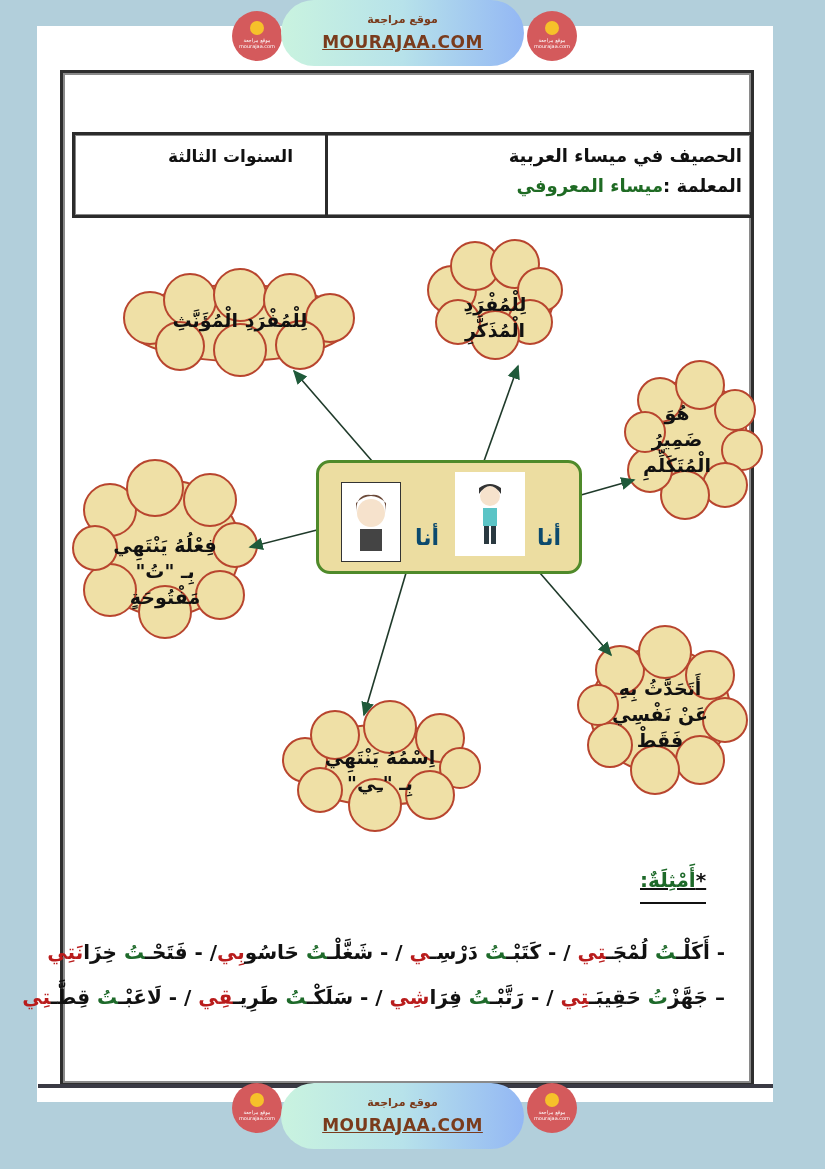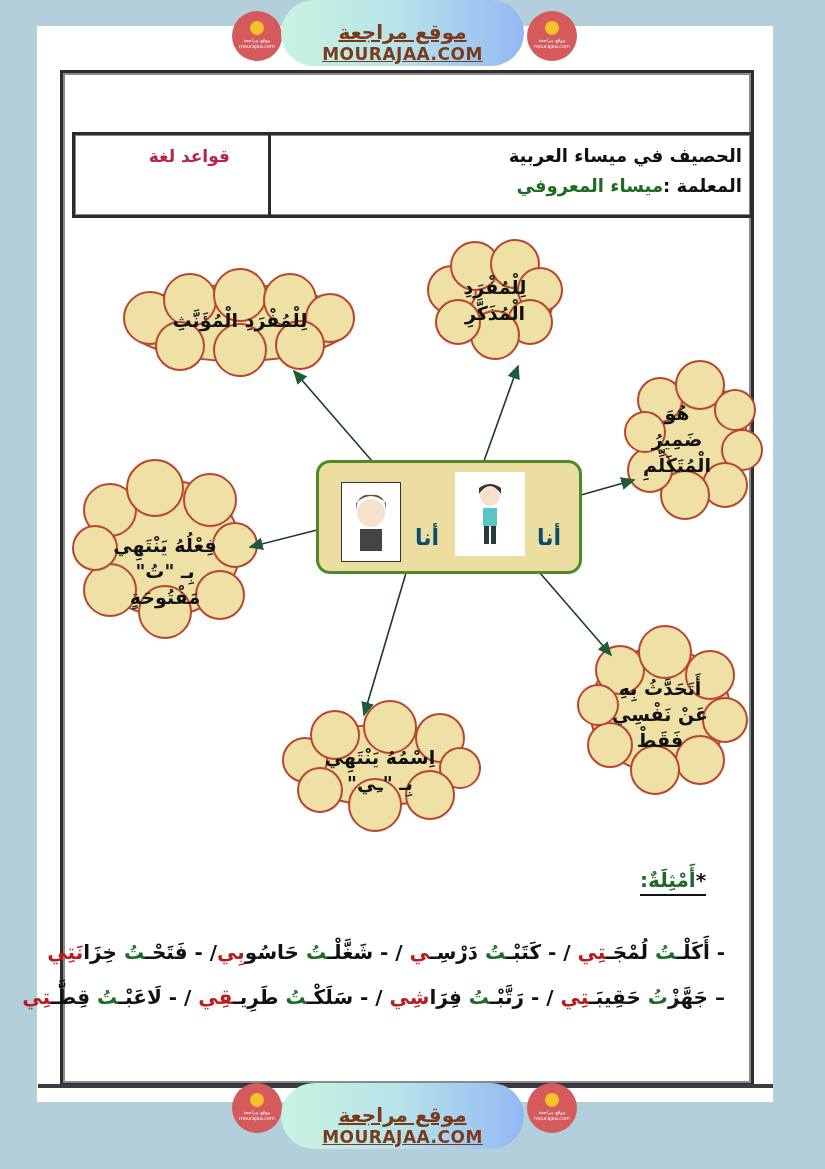--- a/index.html
+++ b/index.html
@@ -36,21 +36,21 @@
   .t-teacher .name { color:#1f6b24; }
   .t-subject { font-size:17px; font-weight:bold; color:#b8234a; line-height:30px; padding-right:30px; text-align:right;}
   .t-level { font-size:17px; font-weight:bold; color:#111; line-height:30px; padding-right:24px;}
 
   
   .banner {
     position:absolute; left:281px; width:243px; height:66px; border-radius:33px;
     background:linear-gradient(90deg,#c9f3df 0%, #b7e2ea 50%, #93b7f4 100%);
     text-align:center; color:#7a3b1c; font-weight:bold;
   }
-  .banner .ar { font-size:20px; text-decoration:underline; line-height:20px; padding-top:22px; }
+  .banner .ar { font-size:11px; line-height:20px; padding-top:10px; }
   .banner .en { font-size:17px; text-decoration:underline; line-height:24px; letter-spacing:0.5px; }
   .logo {
     position:absolute; width:50px; height:50px; border-radius:50%;
     background:#d45a5c; text-align:center;
   }
   .logo .dot { width:14px; height:14px; border-radius:50%; background:#f6c12a; margin:10px auto 2px; }
   .logo .small { font-size:5px; color:#fff; line-height:6px; }
 
   
   svg.diagram { position:absolute; left:0; top:0; }
@@ -60,21 +60,21 @@
   }
   .center-box {
     position:absolute; left:316px; top:460px; width:266px; height:114px;
     background:#ecdda1; border:3px solid #4f8a2a; border-radius:14px; box-sizing:border-box;
   }
   .pic { position:absolute; background:#fff; }
   .ana { position:absolute; font-size:22px; font-weight:bold; color:#0c4a6e; }
 
   .examples-title {
     position:absolute; left:640px; top:868px; font-size:20px; font-weight:bold; color:#111;
-    direction:rtl; border-bottom:2px solid #111; padding-bottom:2px;
+    direction:rtl; border-bottom:2px solid #111; padding-bottom:10px;text-decoration:underline;
   }
   .examples-title .g { color:#1e6a2a; }
   .ex-line {
     position:absolute; left:100px; width:625px; text-align:right; direction:rtl;
     font-size:20px; font-weight:bold; color:#111; white-space:nowrap;
   }
   .ex-line .g { color:#1e6a2a; }
   .ex-line .r { color:#b91c1c; }
 </style>
 </head>
@@ -97,22 +97,22 @@
   <div class="small">موقع مراجعة mourajaa.com</div>
 </div>
 
 <div class="hdr">
   <div class="cell c3">
     <div class="t-title">الحصيف في ميساء العربية</div>
     <div class="t-teacher">
       <span>المعلمة :</span><span class="name">ميساء المعروفي</span>
     </div>
   </div>
-  <div class="cell c2">
-    <div class="t-subject">قواعد لغة</div>
+  <div class="cell c1">
+    <div class="t-level">السنوات الثالثة</div>
   </div>
 </div>
 
 <svg class="diagram" width="825" height="1169">
   <defs>
     <marker id="ah" markerWidth="10" markerHeight="10" refX="8" refY="5" orient="auto">
       <path d="M0,1 L9,5 L0,9 Z" fill="#1f5a3a"></path>
     </marker>
   </defs>
   <g fill="#efe0a6" stroke="#b8452e" stroke-width="2">
@@ -192,21 +192,21 @@
     <line x1="372" y1="461" x2="294" y2="371"></line>
     <line x1="484" y1="461" x2="518" y2="366"></line>
     <line x1="581" y1="495" x2="634" y2="480"></line>
     <line x1="317" y1="530" x2="250" y2="547"></line>
     <line x1="406" y1="573" x2="364" y2="715"></line>
     <line x1="540" y1="573" x2="611" y2="655"></line>
   </g>
 </svg>
 
 <div class="cloud-text" style="left:150px;top:307px;width:180px;">لِلْمُفْرَدِ الْمُؤَنَّثِ</div>
-<div class="cloud-text" style="left:440px;top:274px;width:110px;">
+<div class="cloud-text" style="left:440px;top:291px;width:110px;">
   <span>لِلْمُفْرَدِ الْمُذَكَّرِ</span>
 </div>
 <div class="cloud-text" style="left:632px;top:400px;width:90px;">
   <div>هُوَ</div>
   <div>ضَمِيرُ</div>
   <div>الْمُتَكَلِّمِ</div>
 </div>
 <div class="cloud-text" style="left:100px;top:532px;width:130px;">
   <div>فِعْلُهُ يَنْتَهِي</div>
   <div>بِـ "تُ"</div>

